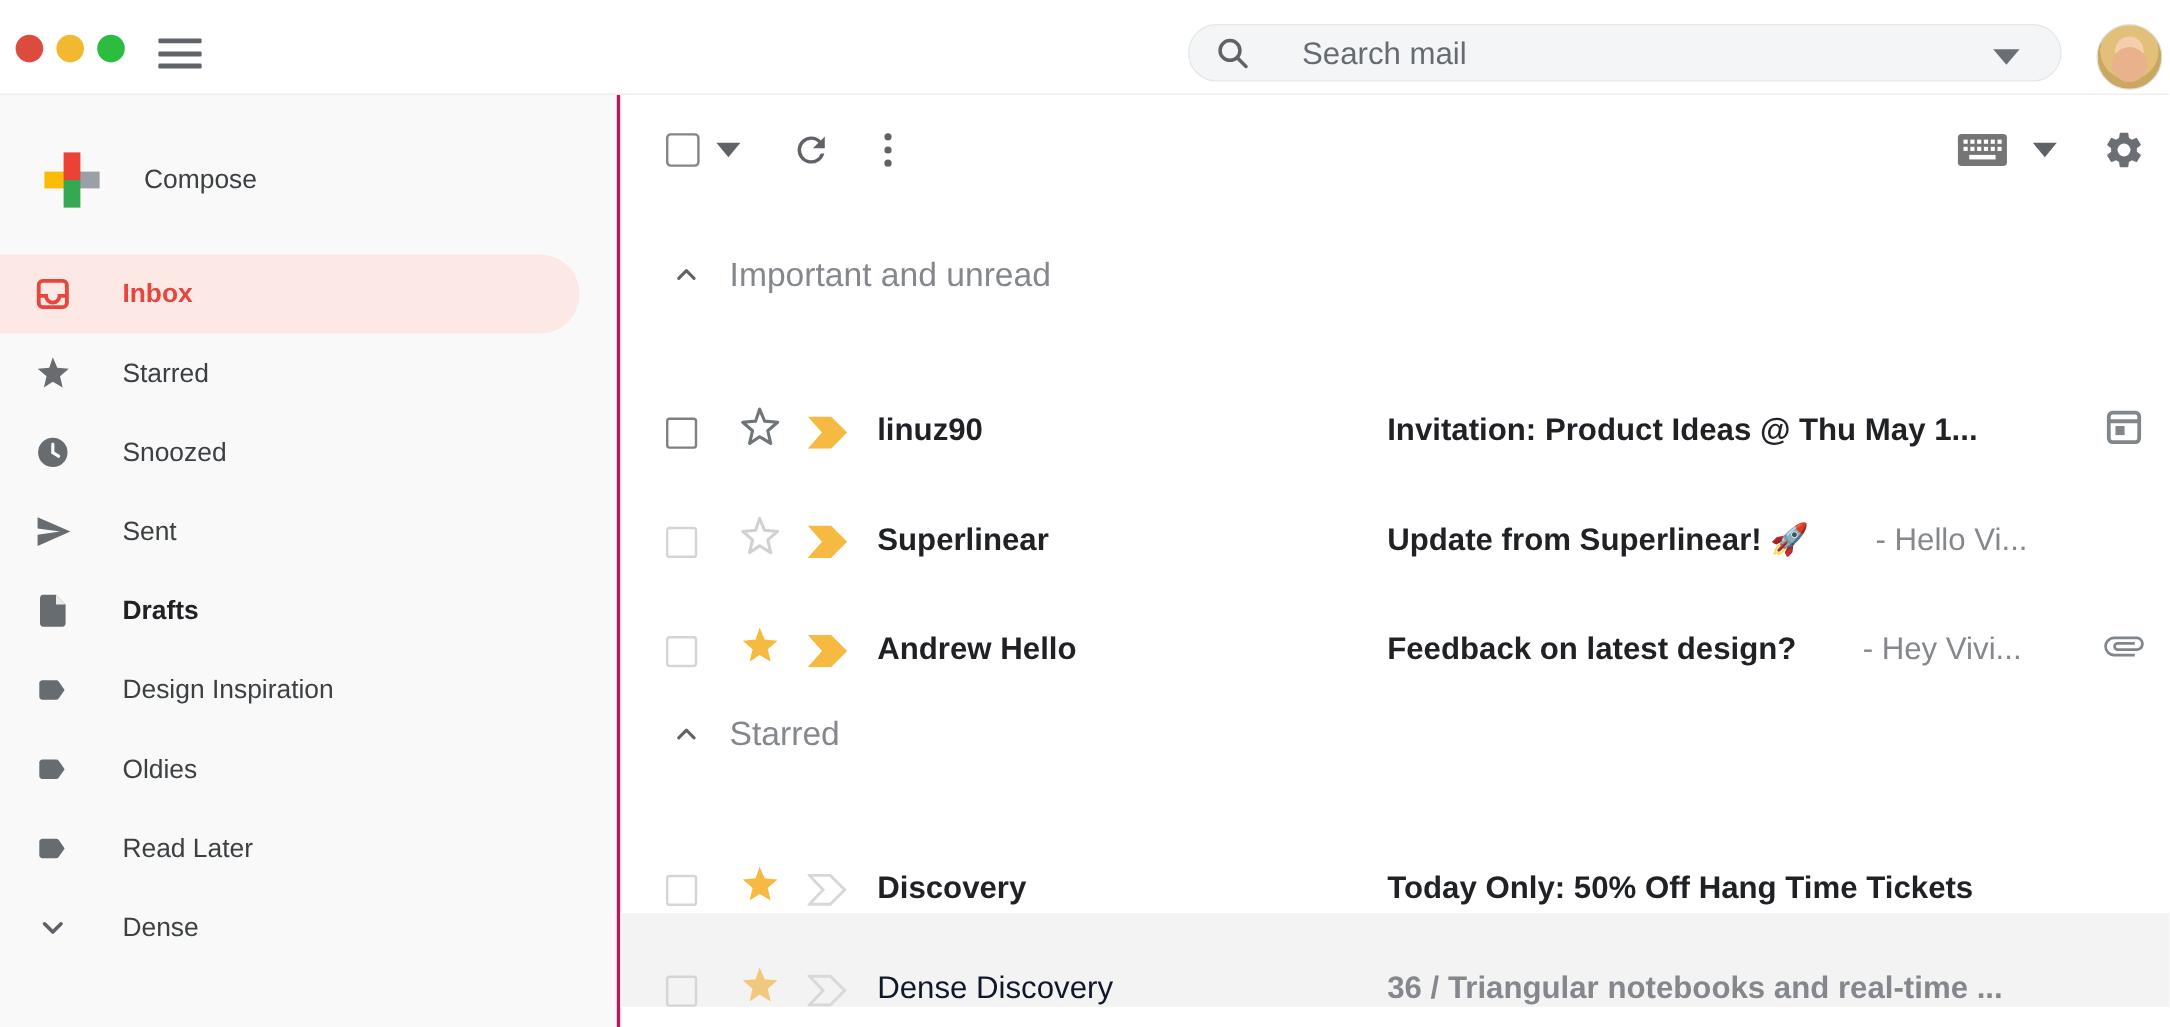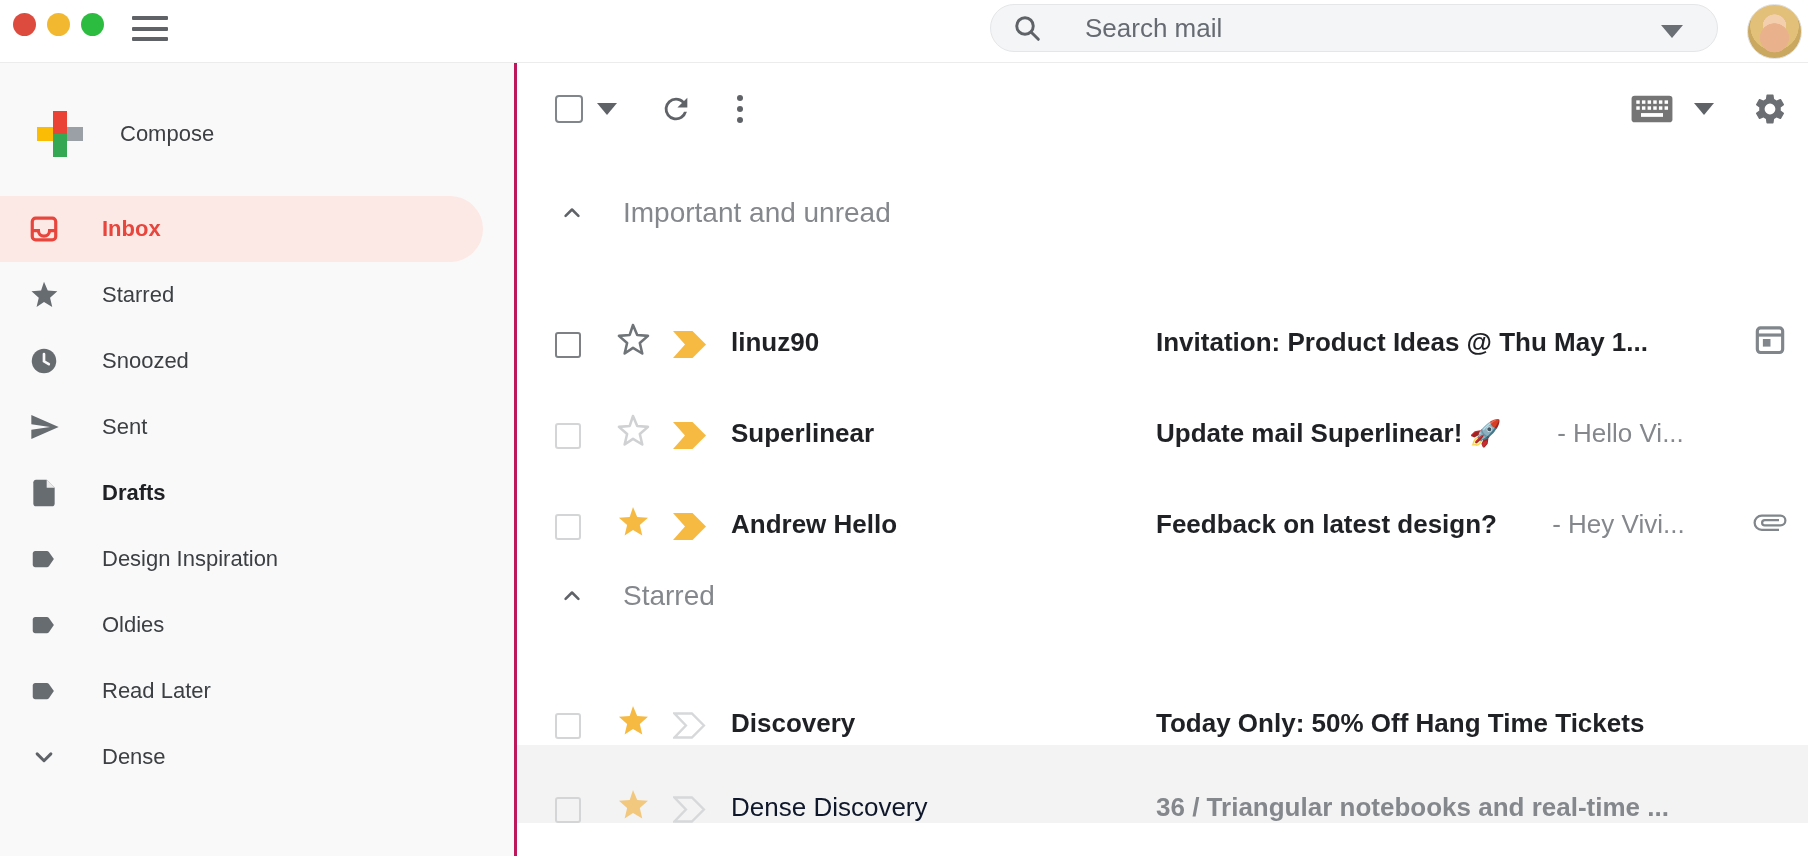--- a/index.html
+++ b/index.html
@@ -1,20 +1,20 @@
 <!DOCTYPE html>
 <html><head>
 <meta charset="utf-8">
 <style>
   * { margin:0; padding:0; box-sizing:border-box; }
   html,body { width:1808px; height:856px; overflow:hidden; background:#fff;
     font-family:"Liberation Sans", sans-serif; -webkit-font-smoothing:antialiased; }
 
   
-  .header { position:relative; height:63px; background:#fff; border-bottom:1px solid #ececec; }
+  .header { position:relative; height:63px; background:#fff; border-bottom:1px solid #ececec;margin-top:16px; }
   .traffic { position:absolute; top:13px; left:13px; display:flex; gap:11px; }
   .light { width:23px; height:23px; border-radius:50%; }
   .light.red { background:#dd4b3e; } .light.yellow { background:#f2b82f; } .light.green { background:#2cbd40; }
   .hamburger { position:absolute; left:132px; top:16px; width:36px; height:26px; cursor:pointer; }
   .hamburger span { display:block; height:4px; background:#5f6368; border-radius:1px; margin-bottom:6.5px; }
   .searchbar { position:absolute; left:990px; top:4px; width:728px; height:48px;
     background:#f4f5f6; border:1px solid #e4e6e8; border-radius:26px; display:flex; align-items:center; }
   .searchbar svg.mag { margin-left:20px; }
   .searchbar input { border:none; outline:none; background:transparent; margin-left:42px;
     font-size:26px; color:#3c4043; width:480px; font-family:"Liberation Sans", sans-serif; }
@@ -53,21 +53,21 @@
   .tb-caret { width:0; height:0; border-left:10px solid transparent; border-right:10px solid transparent;
     border-top:12px solid #5f6368; margin-left:14px; cursor:pointer; }
   .tb-refresh { margin-left:42px; cursor:pointer; }
   .tb-dots { margin-left:44px; cursor:pointer; display:flex; flex-direction:column; gap:5px; }
   .tb-dots i { width:6px; height:6px; border-radius:50%; background:#5f6368; }
   .tb-right { position:absolute; right:20px; top:0; height:36px; display:flex; align-items:center; gap:20px; }
 
   .section-head { display:flex; align-items:center; padding-left:41px; height:32px; }
   .section-head.first { margin-top:70px; }
   .section-head.second { margin-top:40px; }
-  .section-head .title { margin-left:37px; font-size:28px; color:#84888d; }
+  .section-head .title { margin-left:22px; font-size:28px; color:#84888d; }
 
   .rows-1 { margin-top:38px; }
   .row { display:flex; align-items:flex-end; height:91px; padding-left:38px; cursor:pointer; }
   .row .cb { width:26px; height:26px; border:2px solid #d3d5d7; border-radius:3px; flex:0 0 auto; }
   .row .cb.dark { border-color:#7d8184; }
   .row .star { margin-left:33px; flex:0 0 auto; display:flex; }
   .row .imp { margin-left:21px; flex:0 0 auto; display:flex; }
   .row .sender { margin-left:22px; width:425px; font-size:26px; font-weight:bold; color:#1f2125; white-space:nowrap; overflow:hidden; }
   .row .subjwrap { flex:1; font-size:26px; white-space:nowrap; overflow:hidden; }
   .row .subj { font-weight:bold; color:#1f2125; }
@@ -280,21 +280,21 @@
               <path fill="none" stroke="#cfd1d3" stroke-width="1.7" stroke-linejoin="round" d="M12 17.27 18.18 21l-1.64-7.03L22 9.24l-7.19-.61L12 2 9.81 8.63 2.62 9.24l5.46 4.73L6.42 21z"></path>
             </svg>
         </div>
         <div class="imp">
           <svg width="36" height="27" viewBox="0 0 24 18">
               <polygon points="0,0 13,0 22,9 13,18 0,18 8,9" fill="#f6ba42"></polygon>
             </svg>
         </div>
         <div class="sender">Superlinear</div>
         <div class="subjwrap">
-          <span class="subj">Update mail Superlinear! 🚀</span><span class="snip"> - Hello Vi...</span>
+          <span class="subj">Update from Superlinear! 🚀</span><span class="snip"> - Hello Vi...</span>
         </div>
         <div class="trail"></div>
       </div>
 
       <div class="row">
         <div class="cb"></div>
         <div class="star">
           <svg width="38" height="36" viewBox="0 0 24 24">
               <path fill="#f6ba42" d="M12 17.27 18.18 21l-1.64-7.03L22 9.24l-7.19-.61L12 2 9.81 8.63 2.62 9.24l5.46 4.73L6.42 21z"></path>
             </svg>

